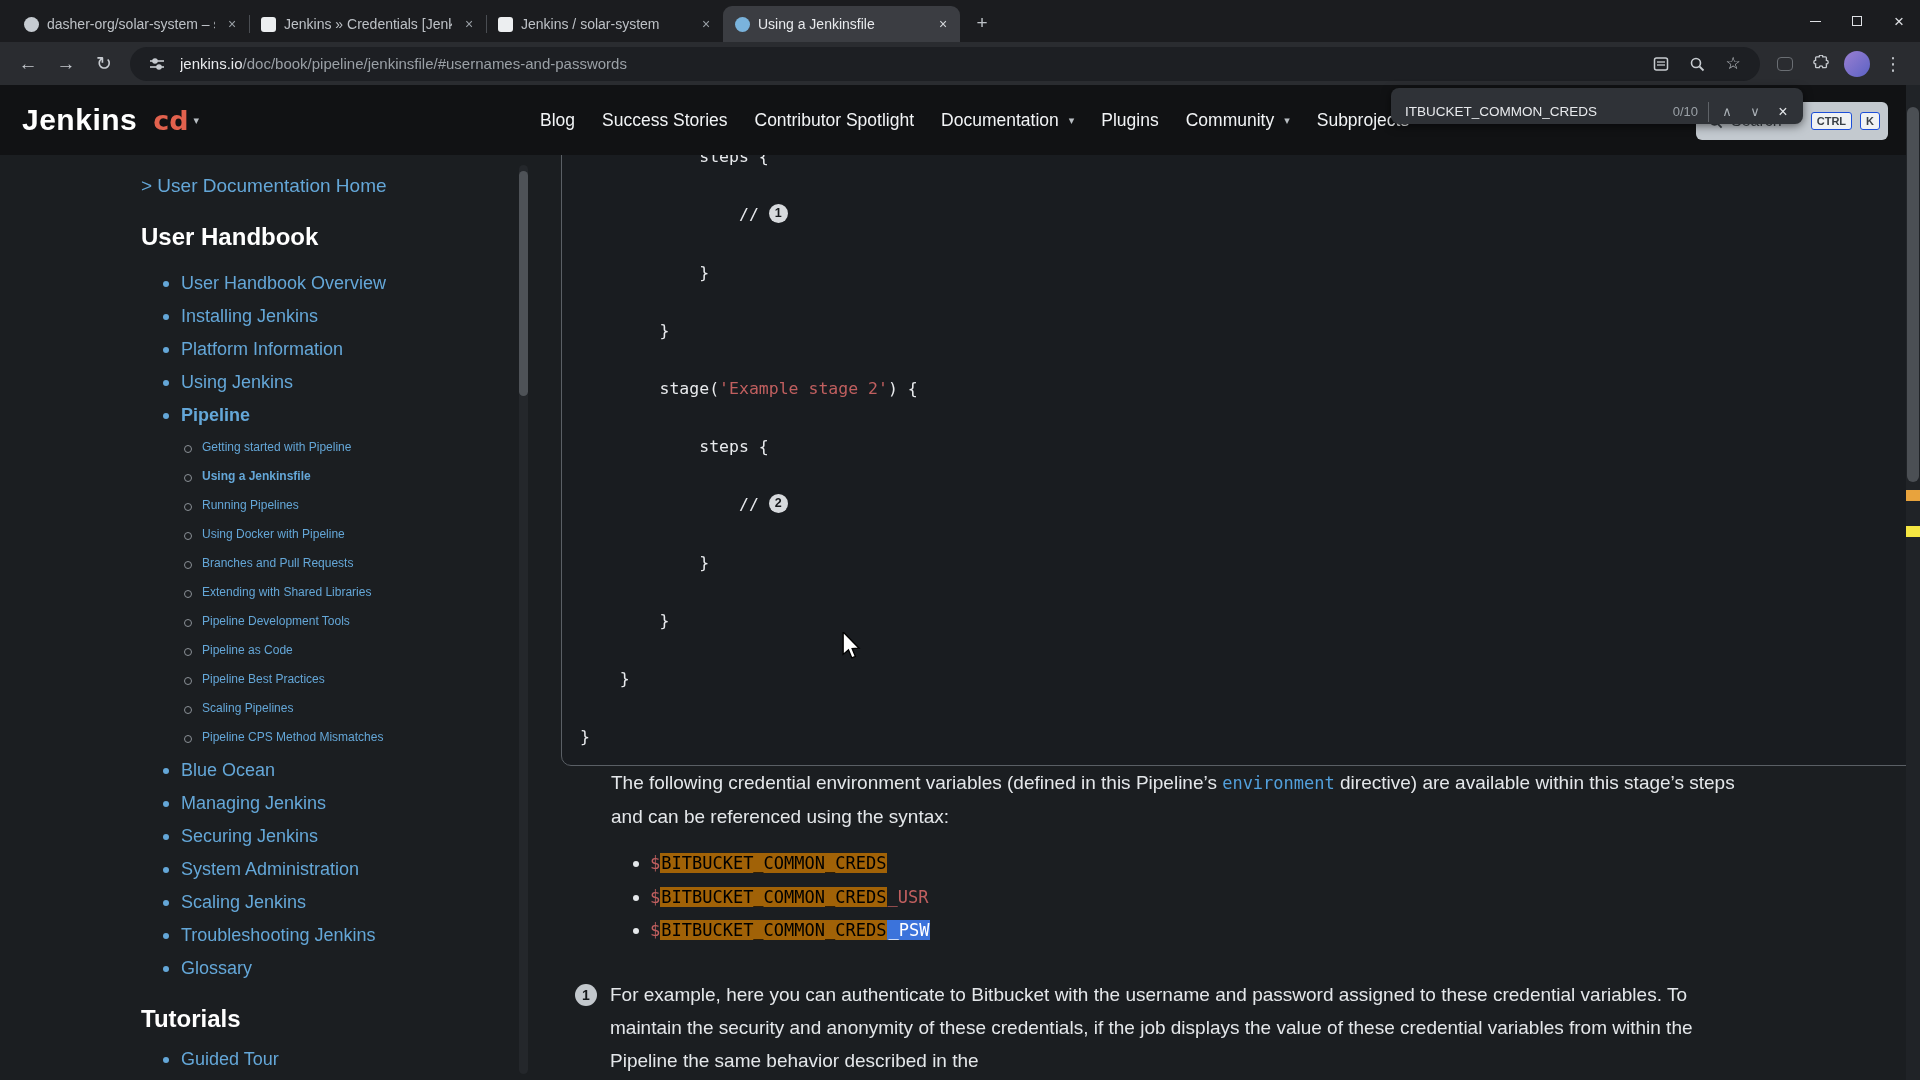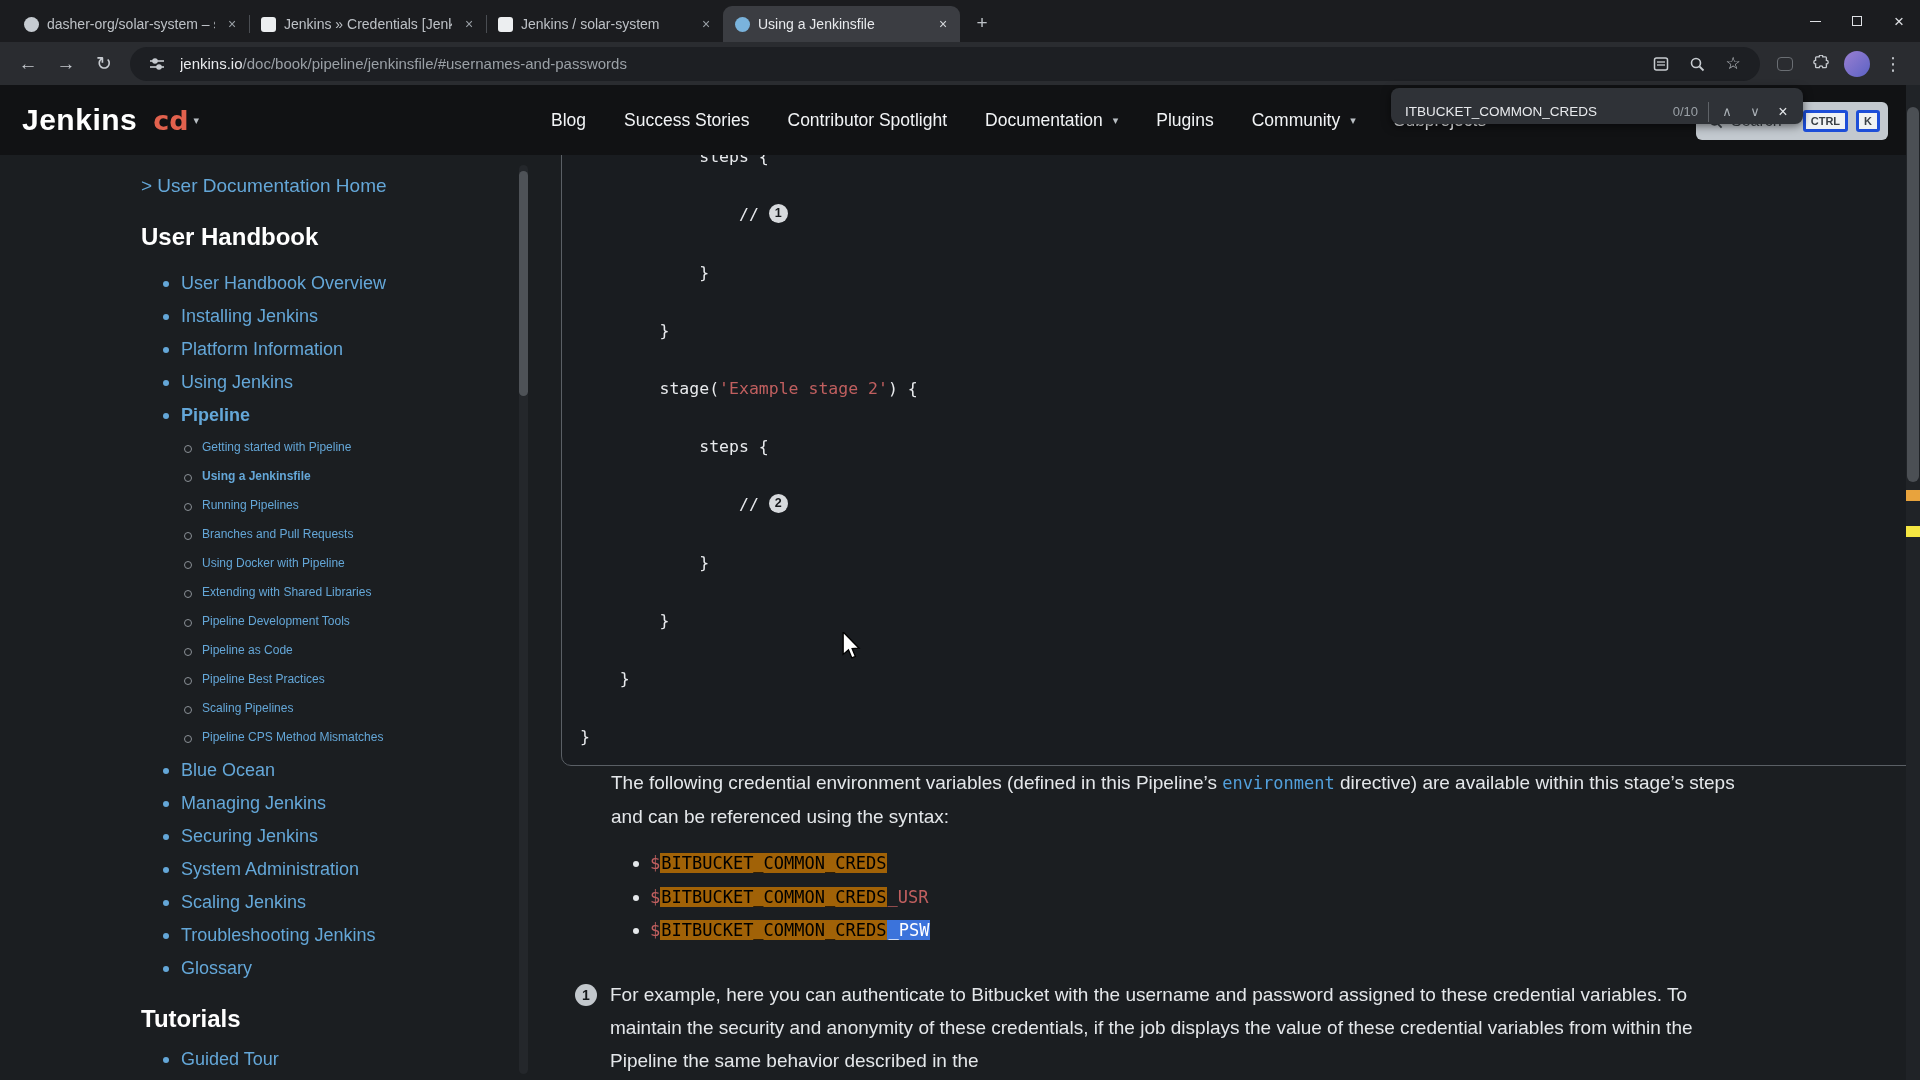--- a/index.html
+++ b/index.html
@@ -45,25 +45,25 @@
   .avatar { width:26px; height:26px; border-radius:50%; background:linear-gradient(135deg,#9a7fd1,#5b62c4); flex:none; }
   .dimsq { width:16px; height:14px; border:1.5px solid #6a6e73; border-radius:4px; }
 
   
   .site-header { position:absolute; top:85px; left:0; right:0; height:70px; background:#111214; }
   .logo-wrap { position:absolute; left:22px; top:0; height:70px; display:flex; align-items:center; }
   .logo { color:#fff; font-size:30px; font-weight:bold; letter-spacing:.5px; }
   .logo-cd { color:#e2614d; font-weight:800; font-size:27px; margin-left:16px; font-family:"DejaVu Sans",sans-serif; }
   .caret { color:#b9bec3; font-size:11px; margin-left:5px; }
   .site-nav { position:absolute; left:540px; top:0; height:70px; display:flex; align-items:center; gap:27px; }
-  .nav-item { color:#f2f4f6; font-size:17.5px; white-space:nowrap; display:flex; align-items:center; gap:5px;margin-left:11px; }
+  .nav-item { color:#f2f4f6; font-size:17.5px; white-space:nowrap; display:flex; align-items:center; gap:5px; }
   .search-box { position:absolute; right:32px; top:17px; width:192px; height:38px; background:#c3c9cf;
                 border-radius:6px; display:flex; align-items:center; padding:0 8px 0 12px; gap:8px; z-index:10; }
   .search-label { color:#3a4046; font-size:16px; flex:1; }
-  .key { background:#f0f2f4; border:3px solid #1d4ed8; border-radius:3px; color:#3a4046;
+  .key { background:#f0f2f4; border:1px solid #1d4ed8; border-radius:3px; color:#3a4046;
          font-size:11px; font-weight:bold; padding:2px 5px; }
 
   
   .findbar { position:absolute; left:1391px; top:88px; width:412px; height:36px; background:#2f3237;
              border-radius:8px; box-shadow:0 2px 10px rgba(0,0,0,.55); display:flex; align-items:center;
              padding:11px 6px 0 14px; z-index:60; }
   .find-query { flex:1; color:#e8eaed; font-size:13.5px; white-space:nowrap; overflow:hidden; }
   .find-count { color:#9aa0a6; font-size:13px; margin:0 10px; }
   .find-div { width:1px; height:20px; background:#5f6368; margin-right:4px; }
   .find-btn { width:28px; height:28px; display:flex; align-items:center; justify-content:center;
@@ -271,22 +271,22 @@
         <li>User Handbook Overview</li>
         <li>Installing Jenkins</li>
         <li>Platform Information</li>
         <li>Using Jenkins</li>
         <li class="current-section">Pipeline</li>
       </ul>
       <ul class="sub-list">
         <li>Getting started with Pipeline</li>
         <li class="current-page">Using a Jenkinsfile</li>
         <li>Running Pipelines</li>
+        <li>Using Docker with Pipeline</li>
         <li>Branches and Pull Requests</li>
-        <li>Using Docker with Pipeline</li>
         <li>Extending with Shared Libraries</li>
         <li>Pipeline Development Tools</li>
         <li>Pipeline as Code</li>
         <li>Pipeline Best Practices</li>
         <li>Scaling Pipelines</li>
         <li>Pipeline CPS Method Mismatches</li>
       </ul>
       <ul class="side-list" style="margin-top:2px;">
         <li>Blue Ocean</li>
         <li>Managing Jenkins</li>

